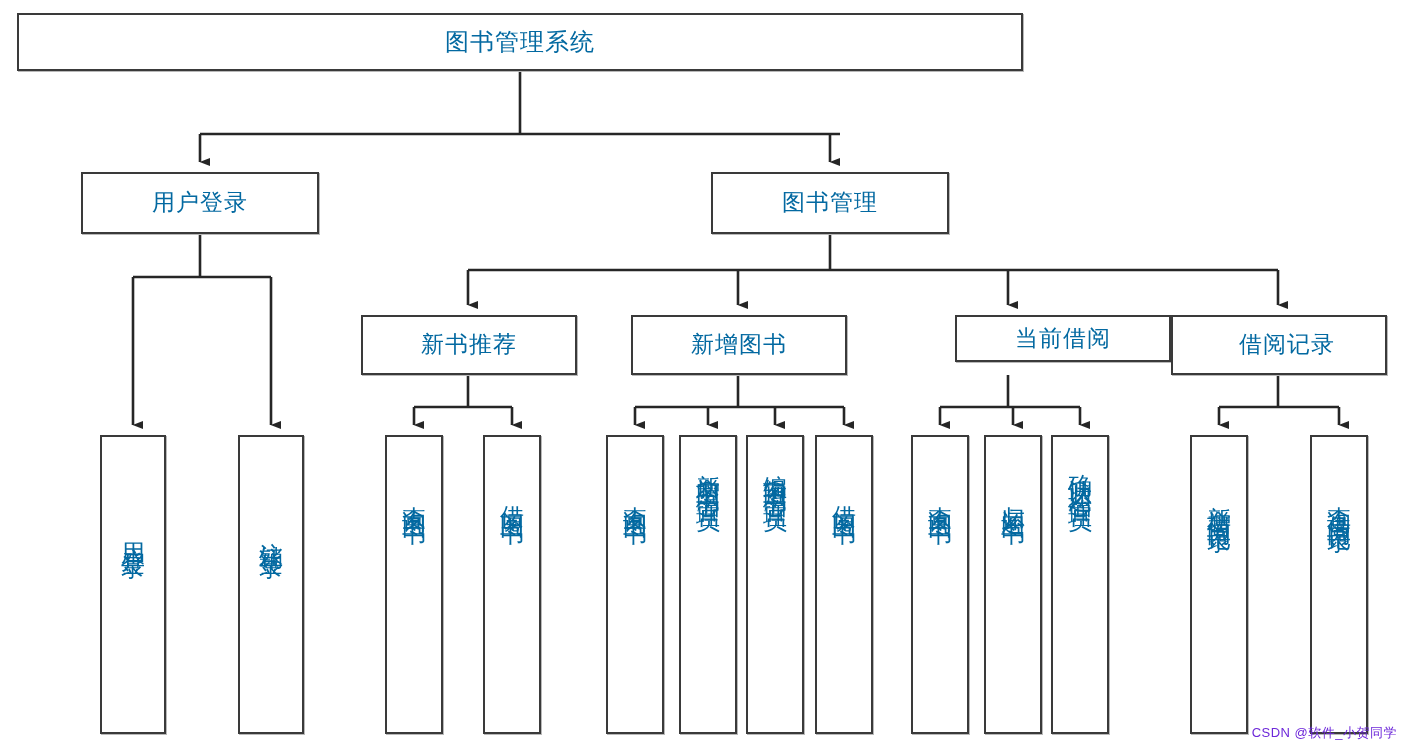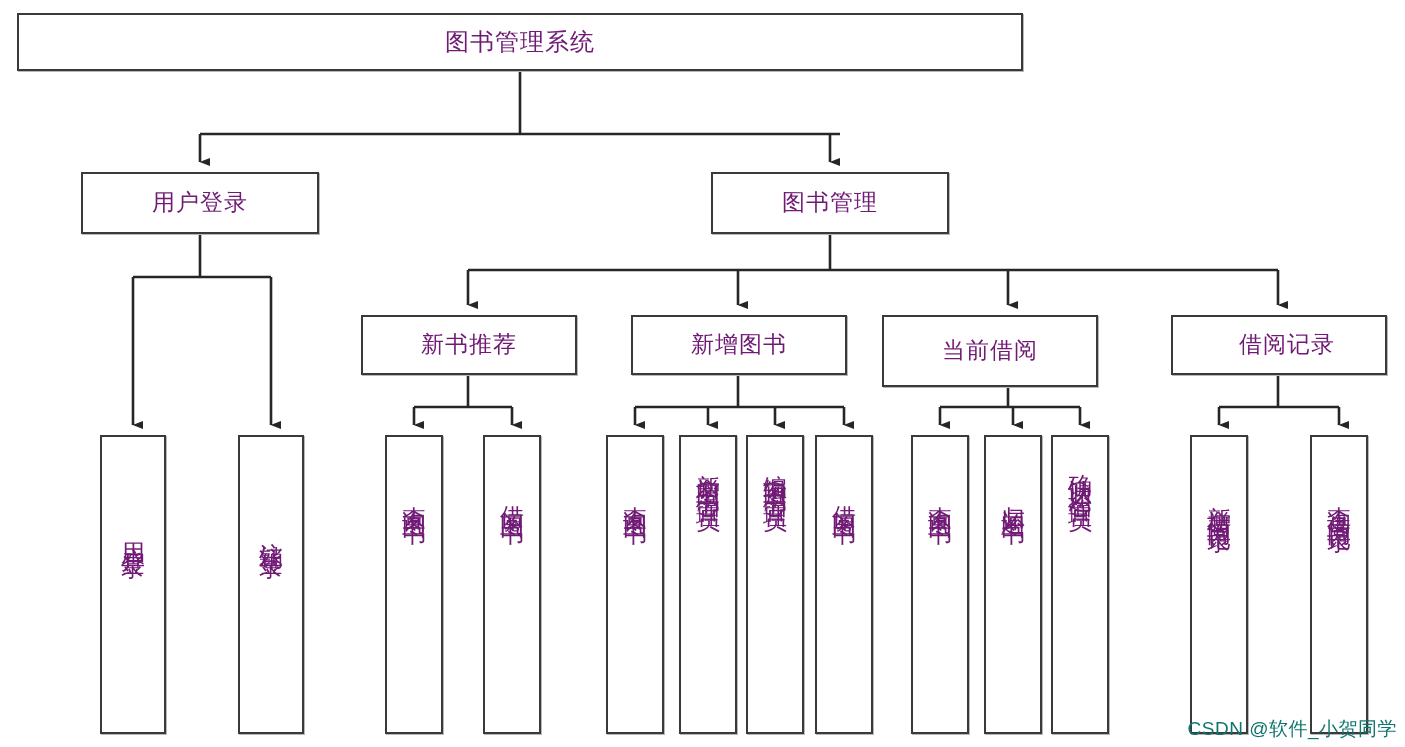--- a/index.html
+++ b/index.html
@@ -16,21 +16,21 @@
     position:absolute;
     box-sizing:border-box;
     background:#ffffff;
     border:2px solid #3a3a3a;
     box-shadow:1px 1px 0 0 #b9b9b9;
     display:flex;
     align-items:center;
     justify-content:center;
   }
   .node .label{
-    color:#701a75;
+    color:#0369a1;
     letter-spacing:1px;
     line-height:1.18;
     white-space:nowrap;
     text-align:center;
   }
   .node.horiz .label{font-size:23px;}
   .node.root .label{font-size:24px;}
   .node.leaf{
     align-items:flex-start;
     justify-content:center;
@@ -43,22 +43,22 @@
     line-height:1;
     padding-top:6px;
   }
   .node.leaf.mid .label{padding-top:86px;}
   .node.leaf.tall .label{padding-top:18px;}
   .node.leaf.med .label{padding-top:50px;}
 
   #watermark{
     position:absolute;
     right:8px;bottom:5px;
-    font-size:19px;
-    color:#0f766e;
+    font-size:13px;
+    color:#6d28d9;
     letter-spacing:0.5px;
     white-space:nowrap;
     pointer-events:none;
   }
 </style>
 </head>
 <body>
 
 <div id="diagram-root">
 
@@ -122,21 +122,21 @@
   <div class="node horiz" style="left: 361px; top: 315px; width: 216px; height: 60px;">
     <span class="label">新书推荐</span>
   </div>
 
   <div class="node horiz" style="left: 711px; top: 172px; width: 238px; height: 62px;">
     <span class="label">图书管理</span>
   </div>
   <div class="node horiz" style="left: 631px; top: 315px; width: 216px; height: 60px;">
     <span class="label">新增图书</span>
   </div>
-  <div class="node horiz" style="left: 882px; top: 315px; width: 216px; height: 72px;">
+  <div class="node horiz" style="left: 955px; top: 315px; width: 216px; height: 47px;">
     <span class="label">当前借阅</span>
   </div>
   <div class="node horiz" style="left: 1171px; top: 315px; width: 216px; height: 60px; padding-left: 16px;">
     <span class="label">借阅记录</span>
   </div>
 
   <div class="node leaf mid" style="left: 100px; top: 435px; width: 66px; height: 299px;">
     <span class="label">用户登录</span>
   </div>
   <div class="node leaf mid" style="left: 238px; top: 435px; width: 66px; height: 299px;">

